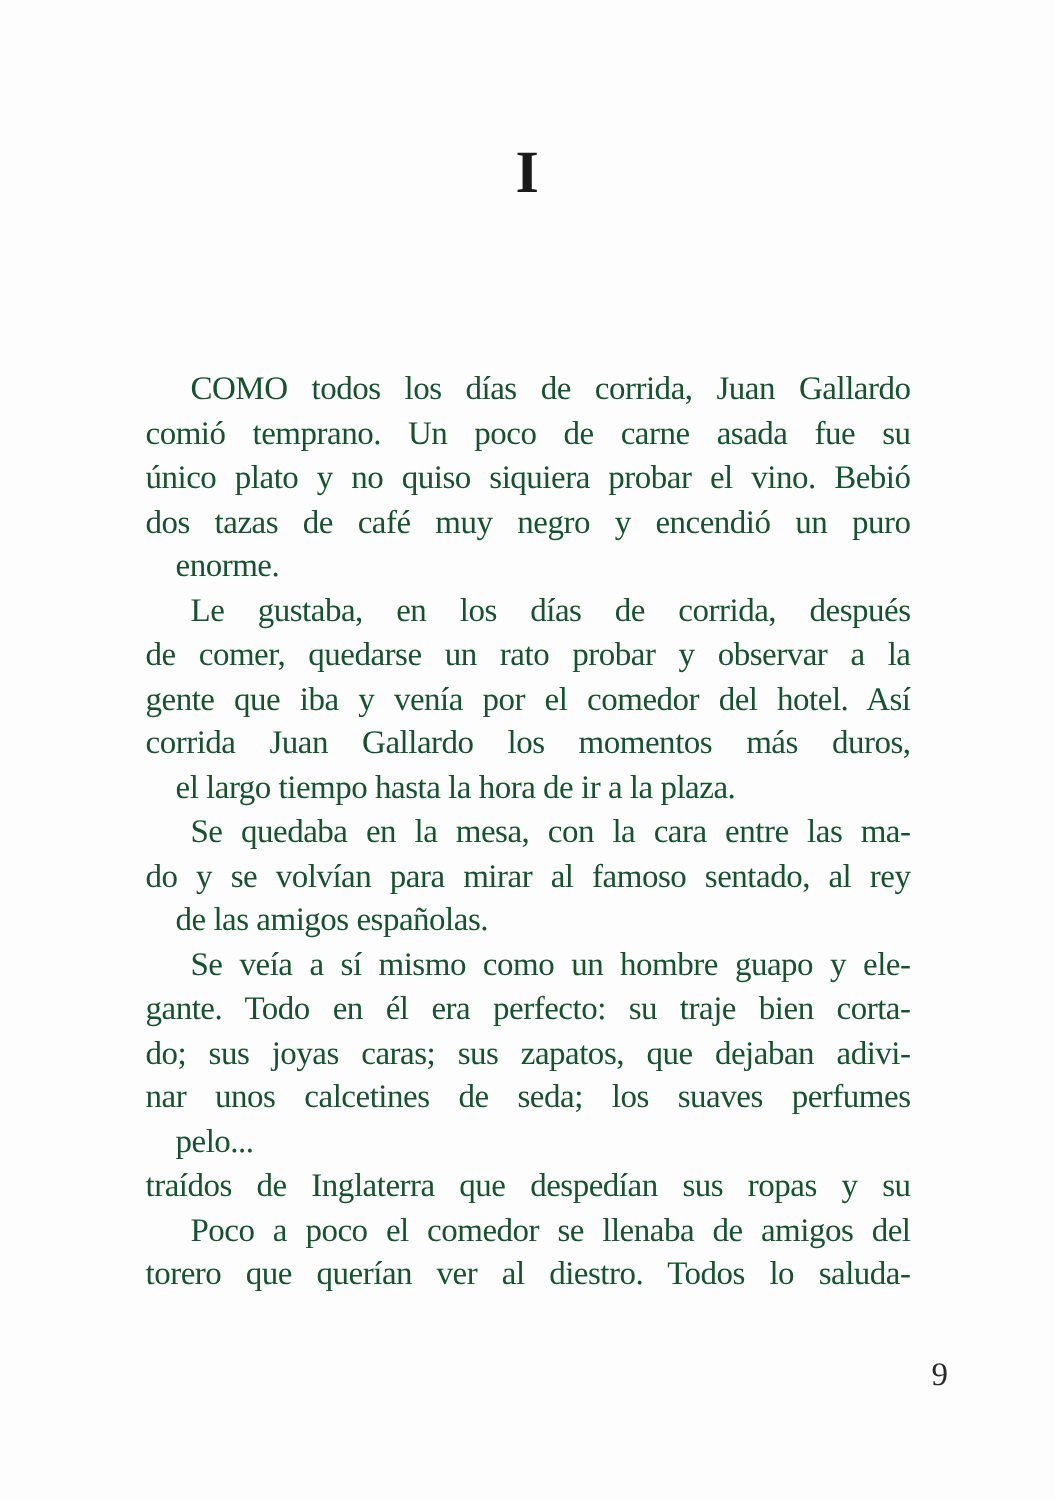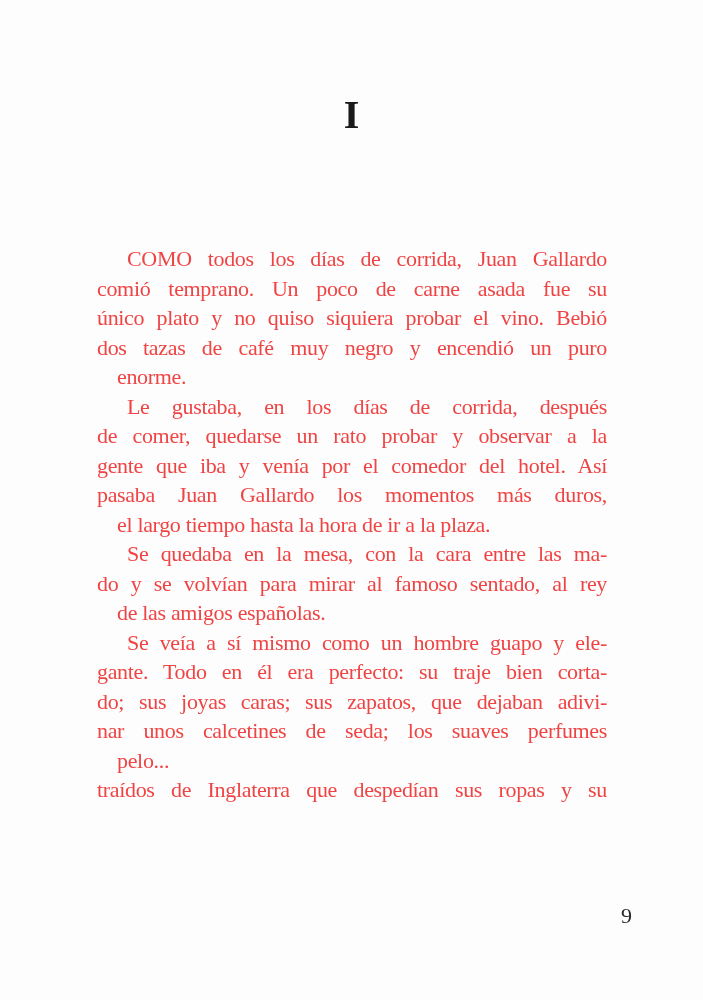--- a/index.html
+++ b/index.html
@@ -33,21 +33,21 @@
     color: #1a1a1a;
   }
   .text-block {
     position: absolute;
     top: 244px;
     left: 97px;
     width: 510px;
     font-size: 22px;
     line-height: 29.5px;
     letter-spacing: -0.015em;
-    color: #ef4444;
+    color: #14532d;
   }
   .paragraph {
     margin: 0;
     padding: 0;
   }
   .line {
     text-align: justify;
     text-align-last: justify;
     text-justify: inter-word;
   }
@@ -78,32 +78,36 @@
         <div class="line first">COMO todos los días de corrida, Juan Gallardo</div>
         <div class="line">comió temprano. Un poco de carne asada fue su</div>
         <div class="line">único plato y no quiso siquiera probar el vino. Bebió</div>
         <div class="line">dos tazas de café muy negro y encendió un puro</div>
         <div class="line last">enorme.</div>
       </div>
       <div class="paragraph">
         <div class="line first">Le gustaba, en los días de corrida, después</div>
         <div class="line">de comer, quedarse un rato probar y observar a la</div>
         <div class="line">gente que iba y venía por el comedor del hotel. Así</div>
-        <div class="line">pasaba Juan Gallardo los momentos más duros,</div>
+        <div class="line">corrida Juan Gallardo los momentos más duros,</div>
         <div class="line last">el largo tiempo hasta la hora de ir a la plaza.</div>
       </div>
       <div class="paragraph">
         <div class="line first">Se quedaba en la mesa, con la cara entre las ma-</div>
         <div class="line">do y se volvían para mirar al famoso sentado, al rey</div>
         <div class="line last">de las amigos españolas.</div>
       </div>
       <div class="paragraph">
         <div class="line first">Se veía a sí mismo como un hombre guapo y ele-</div>
         <div class="line">gante. Todo en él era perfecto: su traje bien corta-</div>
         <div class="line">do; sus joyas caras; sus zapatos, que dejaban adivi-</div>
         <div class="line">nar unos calcetines de seda; los suaves perfumes</div>
         <div class="line last">pelo...</div>
         <div class="line">traídos de Inglaterra que despedían sus ropas y su</div>
       </div>
+      <div class="paragraph">
+        <div class="line first">Poco a poco el comedor se llenaba de amigos del</div>
+        <div class="line">torero que querían ver al diestro. Todos lo saluda-</div>
+      </div>
     </div>
 
   <div class="page-number">9</div>
 </div>
 
 </body></html>

